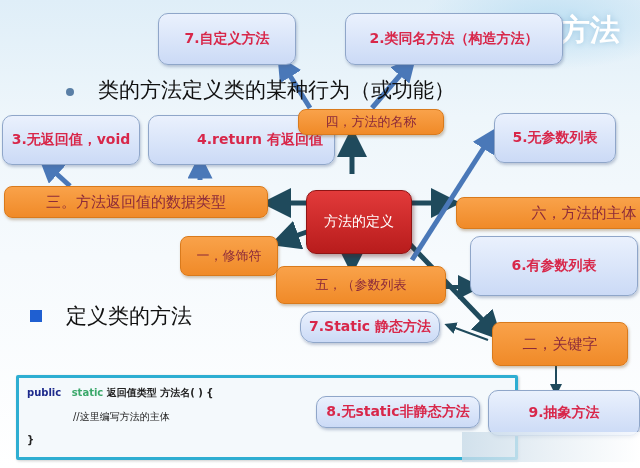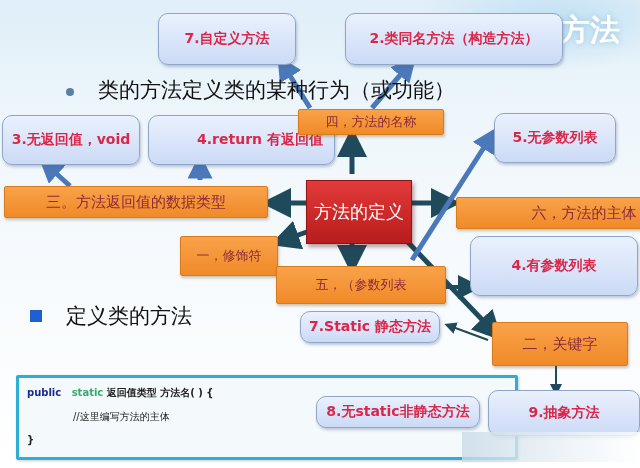--- a/index.html
+++ b/index.html
@@ -8,29 +8,29 @@
     background:linear-gradient(180deg,#dfeef8 0%,#eef6fb 25%,#f6fafd 55%,#ffffff 100%);}
   .topglow{position:absolute;left:420px;top:0;width:220px;height:70px;
     background:radial-gradient(ellipse at 60% 30%,#bfe0f3 0%,rgba(210,235,248,0) 70%);}
   .slide-title{position:absolute;left:560px;top:10px;font-size:30px;color:#ffffff;
     font-weight:bold;text-shadow:0 0 6px #9cc6e0;}
   .blue{position:absolute;border-radius:10px;border:1px solid #8fa6c9;
     background:linear-gradient(180deg,#eaf1fd 0%,#cbdaf6 100%);
     box-shadow:1px 2px 3px rgba(80,100,140,.35);
     display:flex;align-items:center;justify-content:center;
     color:#d8274a;font-weight:bold;font-size:14px;white-space:nowrap;}
-  .orange{position:absolute;border-radius:2px;border:1px solid #d97a1c;
+  .orange{position:absolute;border-radius:8px;border:1px solid #d97a1c;
     background:linear-gradient(180deg,#f9a24a 0%,#f08a28 100%);
     box-shadow:1px 2px 3px rgba(120,80,30,.35);
     display:flex;align-items:center;justify-content:center;
     color:#8c2a3a;font-size:15px;white-space:nowrap;}
-  .center{position:absolute;left:306px;top:180px;width:104px;height:62px;border-radius:0;
+  .center{position:absolute;left:306px;top:190px;width:104px;height:62px;border-radius:10px;
     background:linear-gradient(180deg,#e23a3a 0%,#b81c1c 100%);border:1px solid #8f1515;
     box-shadow:2px 3px 4px rgba(80,20,20,.4);
-    display:flex;align-items:center;justify-content:center;color:#fff;font-size:18px;}
+    display:flex;align-items:center;justify-content:center;color:#fff;font-size:14px;}
   .bullet-text{position:absolute;font-size:21px;color:#111;white-space:nowrap;}
   .dot{position:absolute;width:8px;height:8px;border-radius:50%;background:#5a7fa6;}
   .sq{position:absolute;width:12px;height:12px;background:#1f5fd1;}
   .code{position:absolute;left:16px;top:375px;width:496px;height:79px;border:3px solid #2eaed2;
     border-radius:2px;background:#f4f9fc;box-shadow:1px 1px 3px rgba(0,0,0,.2);}
   .code .l{position:absolute;font-size:10px;color:#222;white-space:nowrap;font-weight:bold;}
   .kw{color:#1d2a8c;font-weight:bold;}
   .kw2{color:#3aa86a;font-weight:bold;}
   svg.arrows{position:absolute;left:0;top:0;}
   .blur{position:absolute;left:462px;top:432px;width:178px;height:30px;
@@ -80,22 +80,22 @@
 <div class="bullet-text" style="left:98px;top:76px;">类的方法定义类的某种行为（或功能）</div>
 
 <div class="sq" style="left:30px;top:310px;"></div>
 <div class="bullet-text" style="left:66px;top:302px;">定义类的方法</div>
 
 <div class="blue" style="left:158px;top:13px;width:136px;height:50px;">7.自定义方法</div>
 <div class="blue" style="left:345px;top:13px;width:216px;height:50px;">2.类同名方法（构造方法）</div>
 <div class="blue" style="left:2px;top:115px;width:136px;height:48px;">3.无返回值，void</div>
 <div class="blue" style="left:148px;top:115px;width:148px;height:48px;padding-left:37px;">4.return 有返回值</div>
 <div class="blue" style="left:494px;top:113px;width:120px;height:48px;">5.无参数列表</div>
-<div class="blue" style="left:470px;top:236px;width:166px;height:58px;">4.有参数列表</div>
-<div class="blue" style="left:300px;top:311px;width:138px;height:30px;">7.Static 静态方法</div>
+<div class="blue" style="left:470px;top:236px;width:166px;height:58px;">6.有参数列表</div>
+<div class="blue" style="left:300px;top:311px;width:138px;height:30px;border-radius:13px;">7.Static 静态方法</div>
 
 <div class="code">
   <div class="l" style="left:8px;top:8px;">
     <span class="kw">public</span>&nbsp;&nbsp;&nbsp;<span class="kw2">static</span><span> 返回值类型 方法名(    ) {</span>
   </div>
   <div class="l" style="left:54px;top:32px;font-weight:normal;">//这里编写方法的主体</div>
   <div class="l" style="left:8px;top:56px;">}</div>
 </div>
 
 <div class="blue" style="left:316px;top:396px;width:162px;height:30px;">8.无static非静态方法</div>

